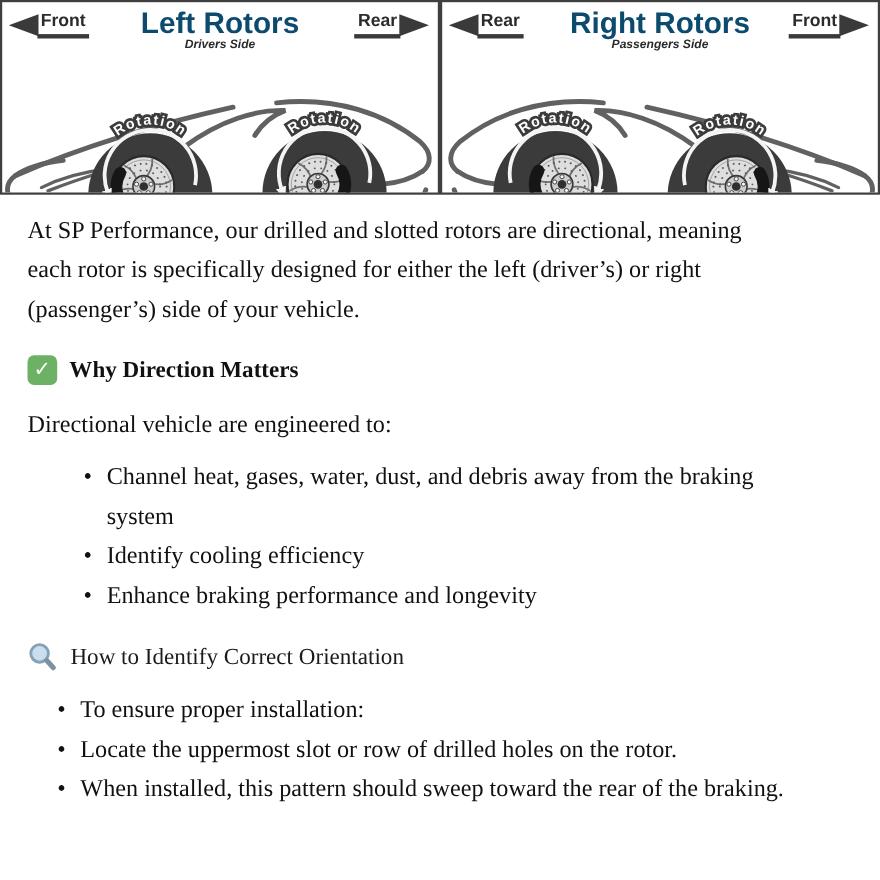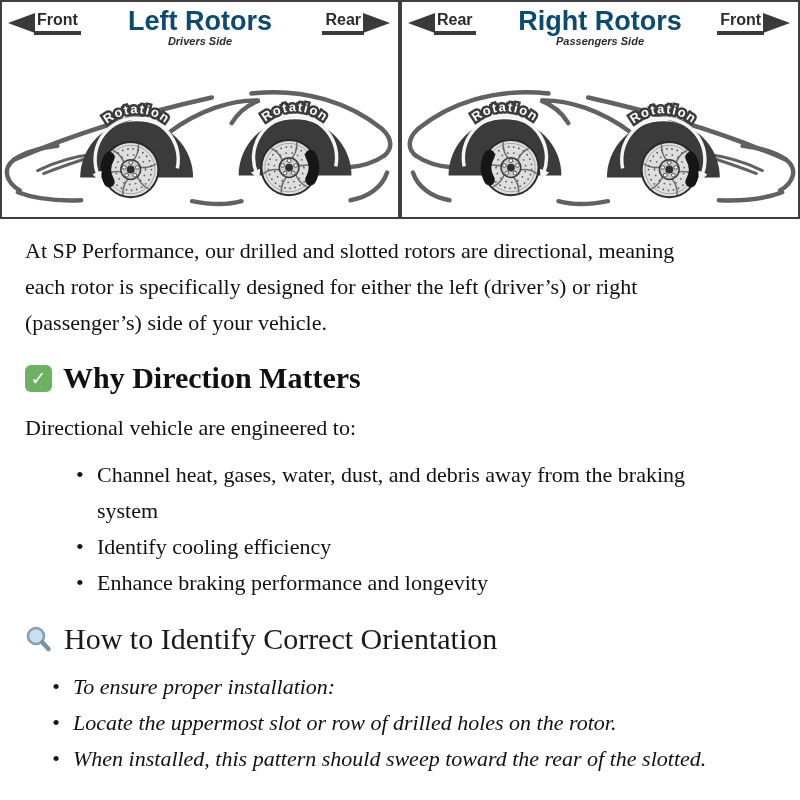--- a/index.html
+++ b/index.html
@@ -1,20 +1,20 @@
 <!DOCTYPE html>
 <html><head>
 <meta charset="utf-8">
 <style>
   * { margin:0; padding:0; box-sizing:border-box; }
   html,body { width:800px; height:800px; background:#fff; overflow:hidden; }
   body { font-family:"Liberation Serif", serif; color:#111; }
 
   
-  .diagram-row { display:flex; width:800px; height:219px; }
+  .diagram-row { display:flex; width:800px; height:177px; }
   .panel { flex:1 1 50%; border:2.5px solid #3f3f3f; background:#fff; position:relative; overflow:hidden; }
   .panel-header { position:relative; height:52px; }
   .panel-titles { text-align:center; padding-top:5px; }
   .panel-title { font-family:"Liberation Sans", sans-serif; font-weight:700; font-size:27px; line-height:28px; color:#0c4a6e; }
   .panel-subtitle { font-family:"Liberation Sans", sans-serif; font-weight:700; font-style:italic; font-size:11px; color:#2a2a2a; }
 
   .dir { position:absolute; top:9px; height:26px; }
   .dir-label { display:inline-block; font-family:"Liberation Sans", sans-serif; font-weight:700; font-size:16px; line-height:16px; color:#2b2b2b; padding:0 3px 3px 3px; border-bottom:4px solid #3a3a3a; }
   .tri { position:absolute; width:0; height:0; border-top:10px solid transparent; border-bottom:10px solid transparent; }
   .tri-left  { border-right:27px solid #3a3a3a; left:-26px; top:2px; }
@@ -22,30 +22,30 @@
   .pos-left  { left:32px; }
   .pos-right { right:34px; }
 
   .car-svg { display:block; width:100%; height:161px; }
   .rot { font-family:"Liberation Sans", sans-serif; font-weight:700; font-size:13px; letter-spacing:1.5px;
          fill:#ffffff; stroke:#3b3b3b; stroke-width:5px; paint-order:stroke; }
 
   
   .article { padding:10px 25px 0 25px; font-size:22px; line-height:36px; }
   .intro { max-width:660px; margin-top:4px; }
-  h2 { font-size:30px; line-height:32px; display:flex; align-items:center; gap:11px; }
+  h2 { font-size:21px; line-height:32px; display:flex; align-items:center; gap:11px; }
   .h-bold { font-weight:700; margin-top:21px; }
   .h-reg  { font-weight:400; margin-top:22px; color:#1a1a1a; }
   .lead { margin-top:16px; }
   ul { list-style:none; margin-top:11px; padding-left:48px; }
   li { position:relative; }
   li::before { content:"\2022"; position:absolute; left:-21px; top:0; }
   .ul-1 li { max-width:600px;margin-left:24px; }
   .ul-2 li { max-width:645px; }
-  .ul-2 { margin-top:14px;font-style:italic; }
+  .ul-2 { margin-top:14px; }
 
   .check-icon { display:inline-flex; align-items:center; justify-content:center; width:27px; height:27px;
                 border-radius:6px; background:#6cb164; flex:0 0 27px; }
   .check-icon::before { content:"\2713"; color:#fff; font-family:"DejaVu Sans", sans-serif; font-weight:700; font-size:19px; line-height:1; }
   .mag-icon { width:28px; height:28px; flex:0 0 28px; }
 </style>
 </head>
 <body>
 
 <svg width="0" height="0" style="position:absolute" aria-hidden="true">
@@ -187,15 +187,15 @@
   <h2 class="h-reg">
     <svg class="mag-icon" viewBox="0 0 28 28">
       <circle cx="11" cy="11" r="8" fill="#c9dff0" stroke="#86a0b4" stroke-width="2.6"></circle>
       <line x1="17.5" y1="17.5" x2="23.5" y2="24" stroke="#7b92a4" stroke-width="4.6" stroke-linecap="round"></line>
     </svg>
     <span>How to Identify Correct Orientation</span>
   </h2>
   <ul class="ul-2">
     <li>To ensure proper installation:</li>
     <li>Locate the uppermost slot or row of drilled holes on the rotor.</li>
-    <li>When installed, this pattern should sweep toward the rear of the slotted.</li>
+    <li>When installed, this pattern should sweep toward the rear of the braking.</li>
   </ul>
 </article>
 
 </body></html>

